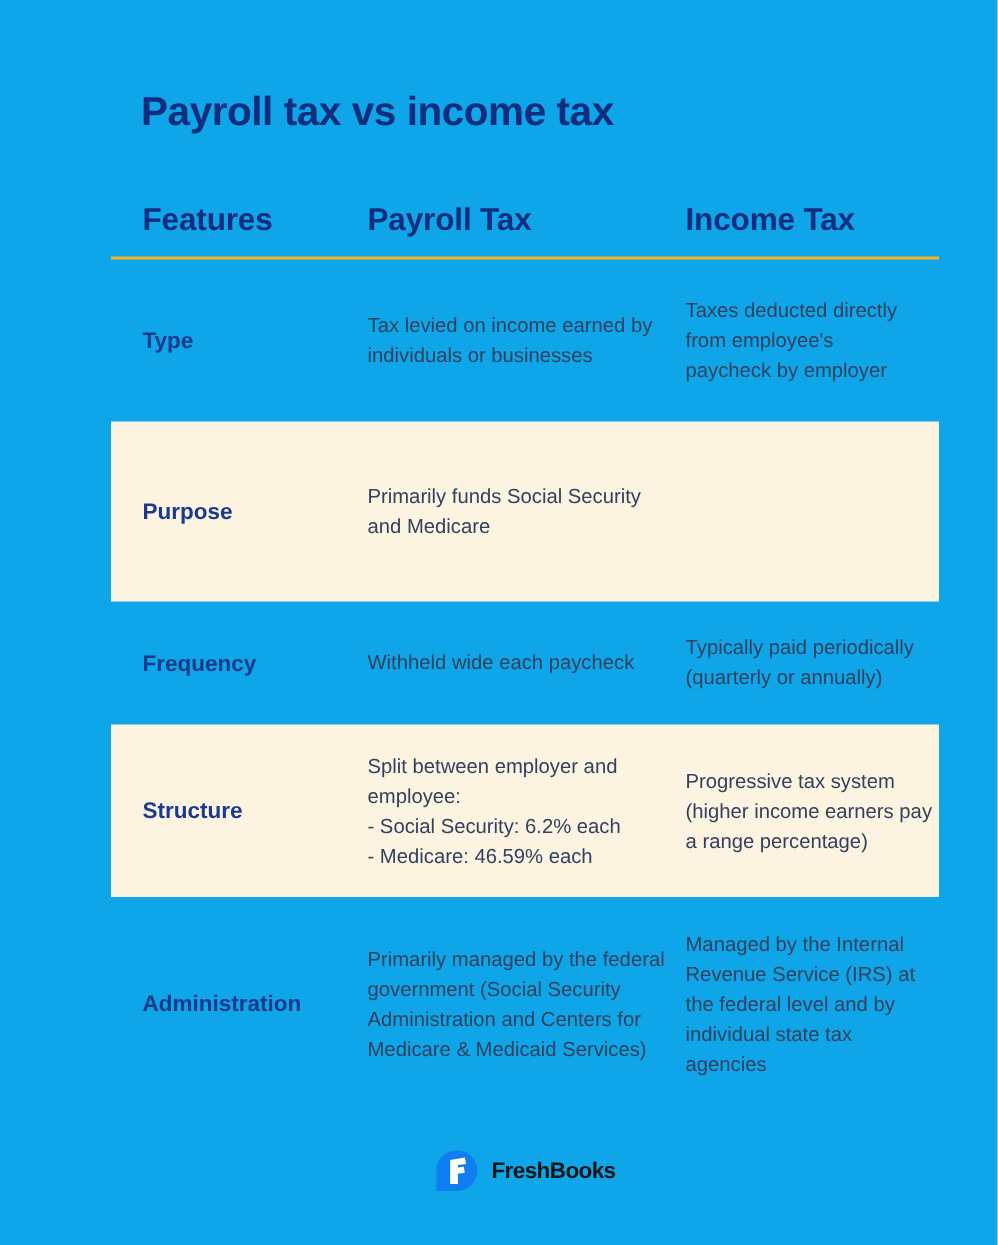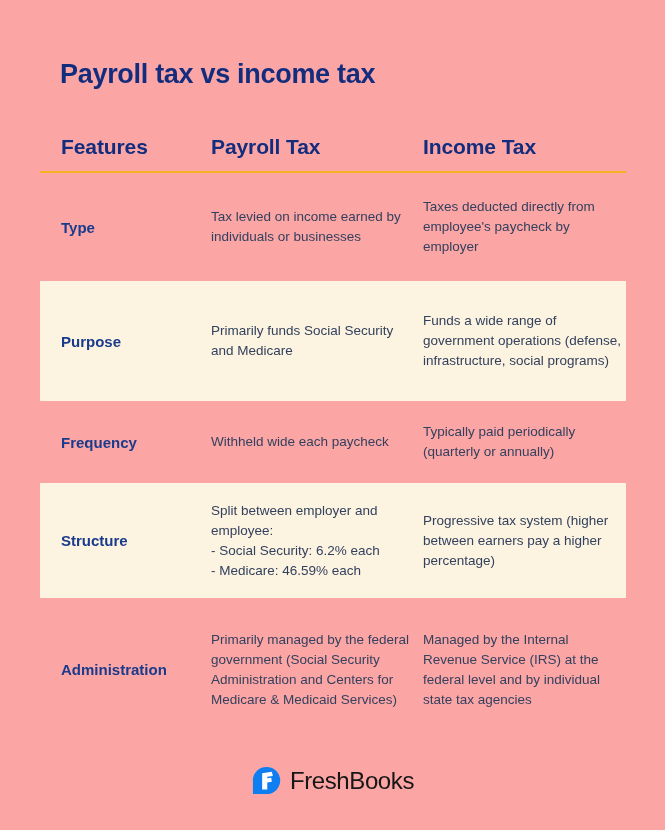--- a/index.html
+++ b/index.html
@@ -1,23 +1,24 @@
 <!DOCTYPE html>
 <html><head>
 <meta charset="utf-8">
 <style>
   * { box-sizing: border-box; margin: 0; padding: 0; }
   html, body { background: #ffffff; }
   .page {
     width: 665px;
     height: 830px;
-    background: #fca5a5;
+    background: #0ea5e9;
     font-family: "Liberation Sans", sans-serif;
     overflow: hidden;
     position: relative;
+    padding-left: 34px;
   }
   .title {
     margin: 58px 0 0 60px;
     font-size: 27px;
     line-height: 33px;
     font-weight: 800;
     letter-spacing: -0.3px;
     color: #132d7e;
   }
   .table {
@@ -67,22 +68,22 @@
   .cell.col3 { padding-right: 4px; }
   .footer {
     margin-top: 24px;
     display: flex;
     justify-content: center;
     align-items: center;
     gap: 8px;
   }
   .logo-badge { width: 31px; height: 31px; display: block; }
   .brand-text {
-    font-size: 24px;
-    font-weight: 400;
+    font-size: 15px;
+    font-weight: 700;
     letter-spacing: -0.4px;
     color: #161616;
   }
 </style>
 </head>
 <body>
 
 <div class="page">
 
   <h1 class="title">Payroll tax vs income tax</h1>
@@ -101,35 +102,34 @@
 
       <div class="row">
         <div class="feature">Type</div>
         <div class="cell col3">Tax levied on income earned by individuals or businesses</div>
         <div class="cell">Taxes deducted directly from employee's paycheck by employer</div>
       </div>
 
       <div class="row cream">
         <div class="feature">Purpose</div>
         <div class="cell">Primarily funds Social Security and Medicare</div>
-        <div class="cell col3">Funds a wide range of government operations (defense, infrastructure, social programs)</div>
       </div>
 
       <div class="row">
         <div class="feature">Frequency</div>
         <div class="cell">Withheld wide each paycheck</div>
         <div class="cell col3">Typically paid periodically (quarterly or annually)</div>
       </div>
 
       <div class="row cream">
         <div class="feature">Structure</div>
         <div class="cell">Split between employer and employee:
 - Social Security: 6.2% each
 - Medicare: 46.59% each</div>
-        <div class="cell col3">Progressive tax system (higher between earners pay a higher percentage)</div>
+        <div class="cell col3">Progressive tax system (higher income earners pay a range percentage)</div>
       </div>
 
       <div class="row">
         <div class="feature">Administration</div>
         <div class="cell">Primarily managed by the federal government (Social Security Administration and Centers for Medicare &amp; Medicaid Services)</div>
         <div class="cell col3">Managed by the Internal Revenue Service (IRS) at the federal level and by individual state tax agencies</div>
       </div>
 
     </div>
   </div>

